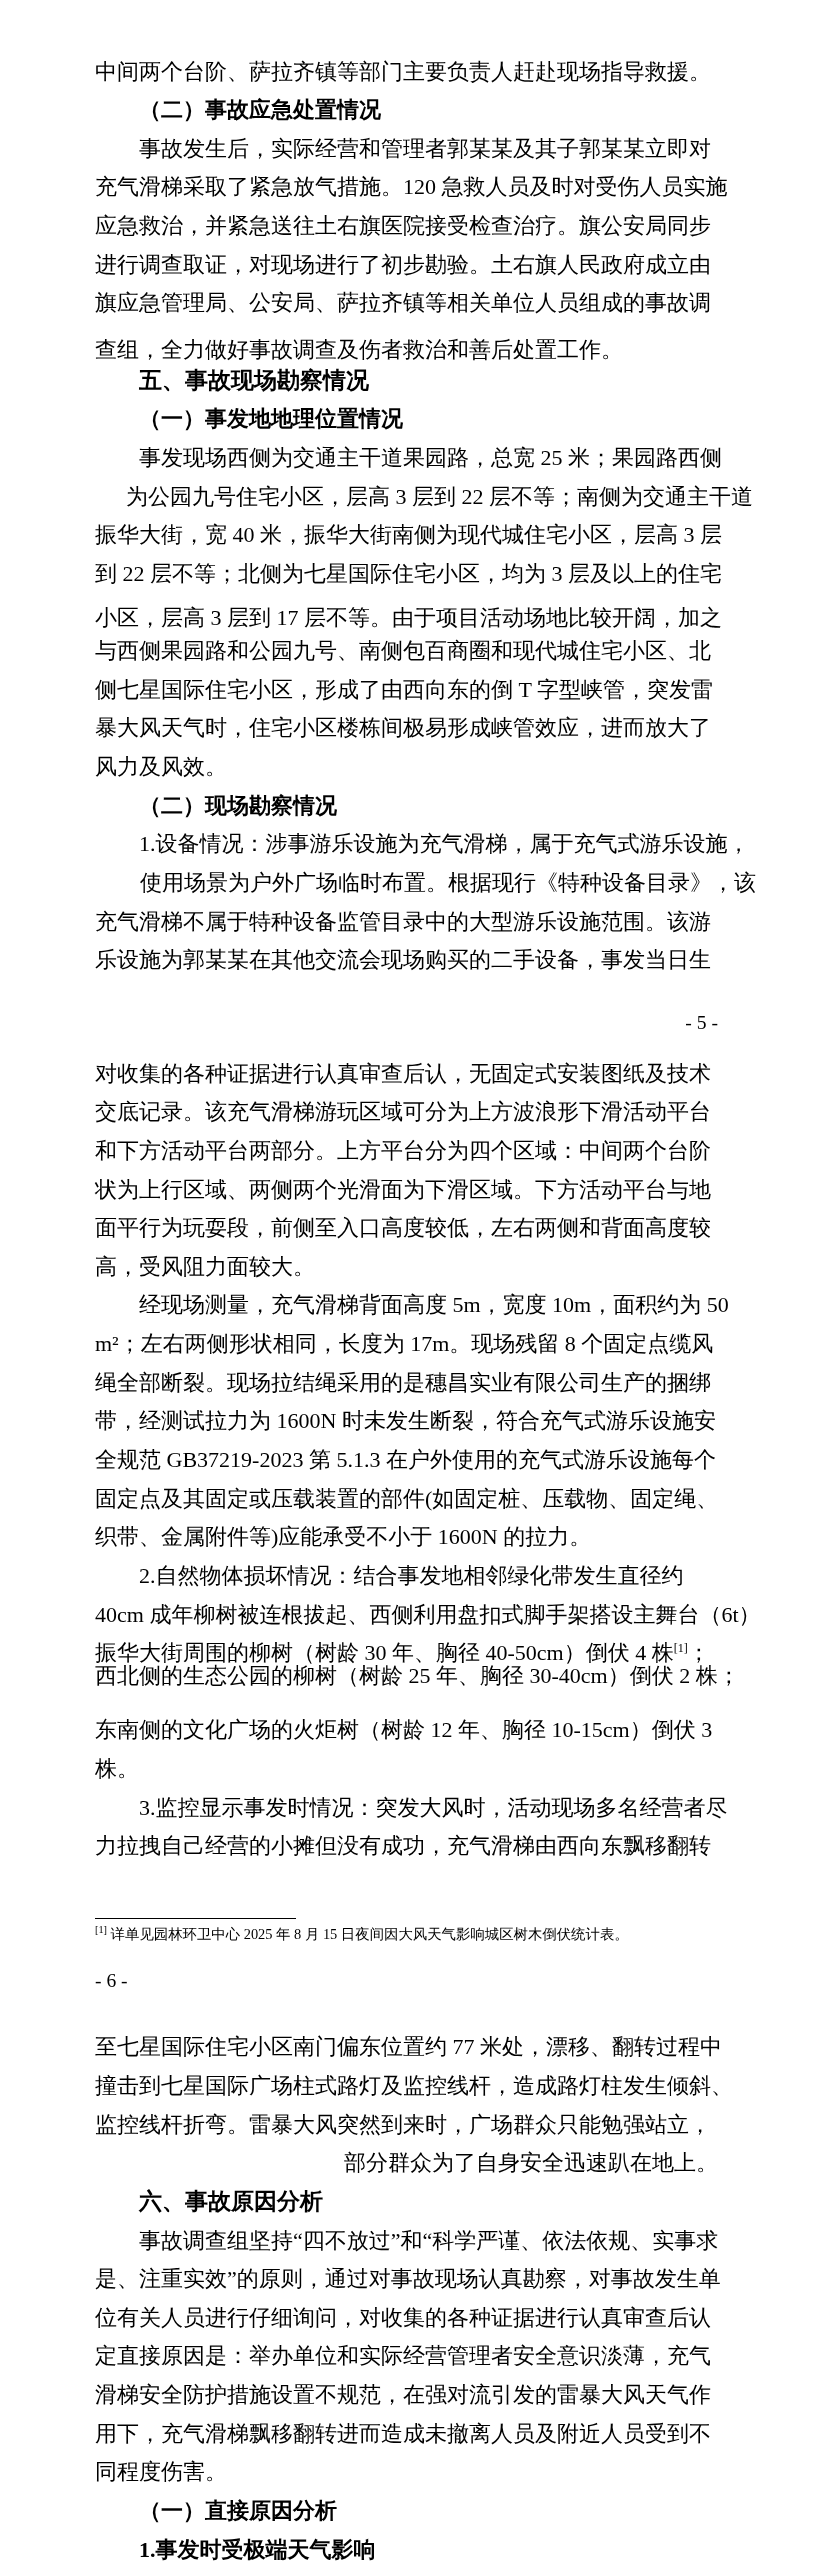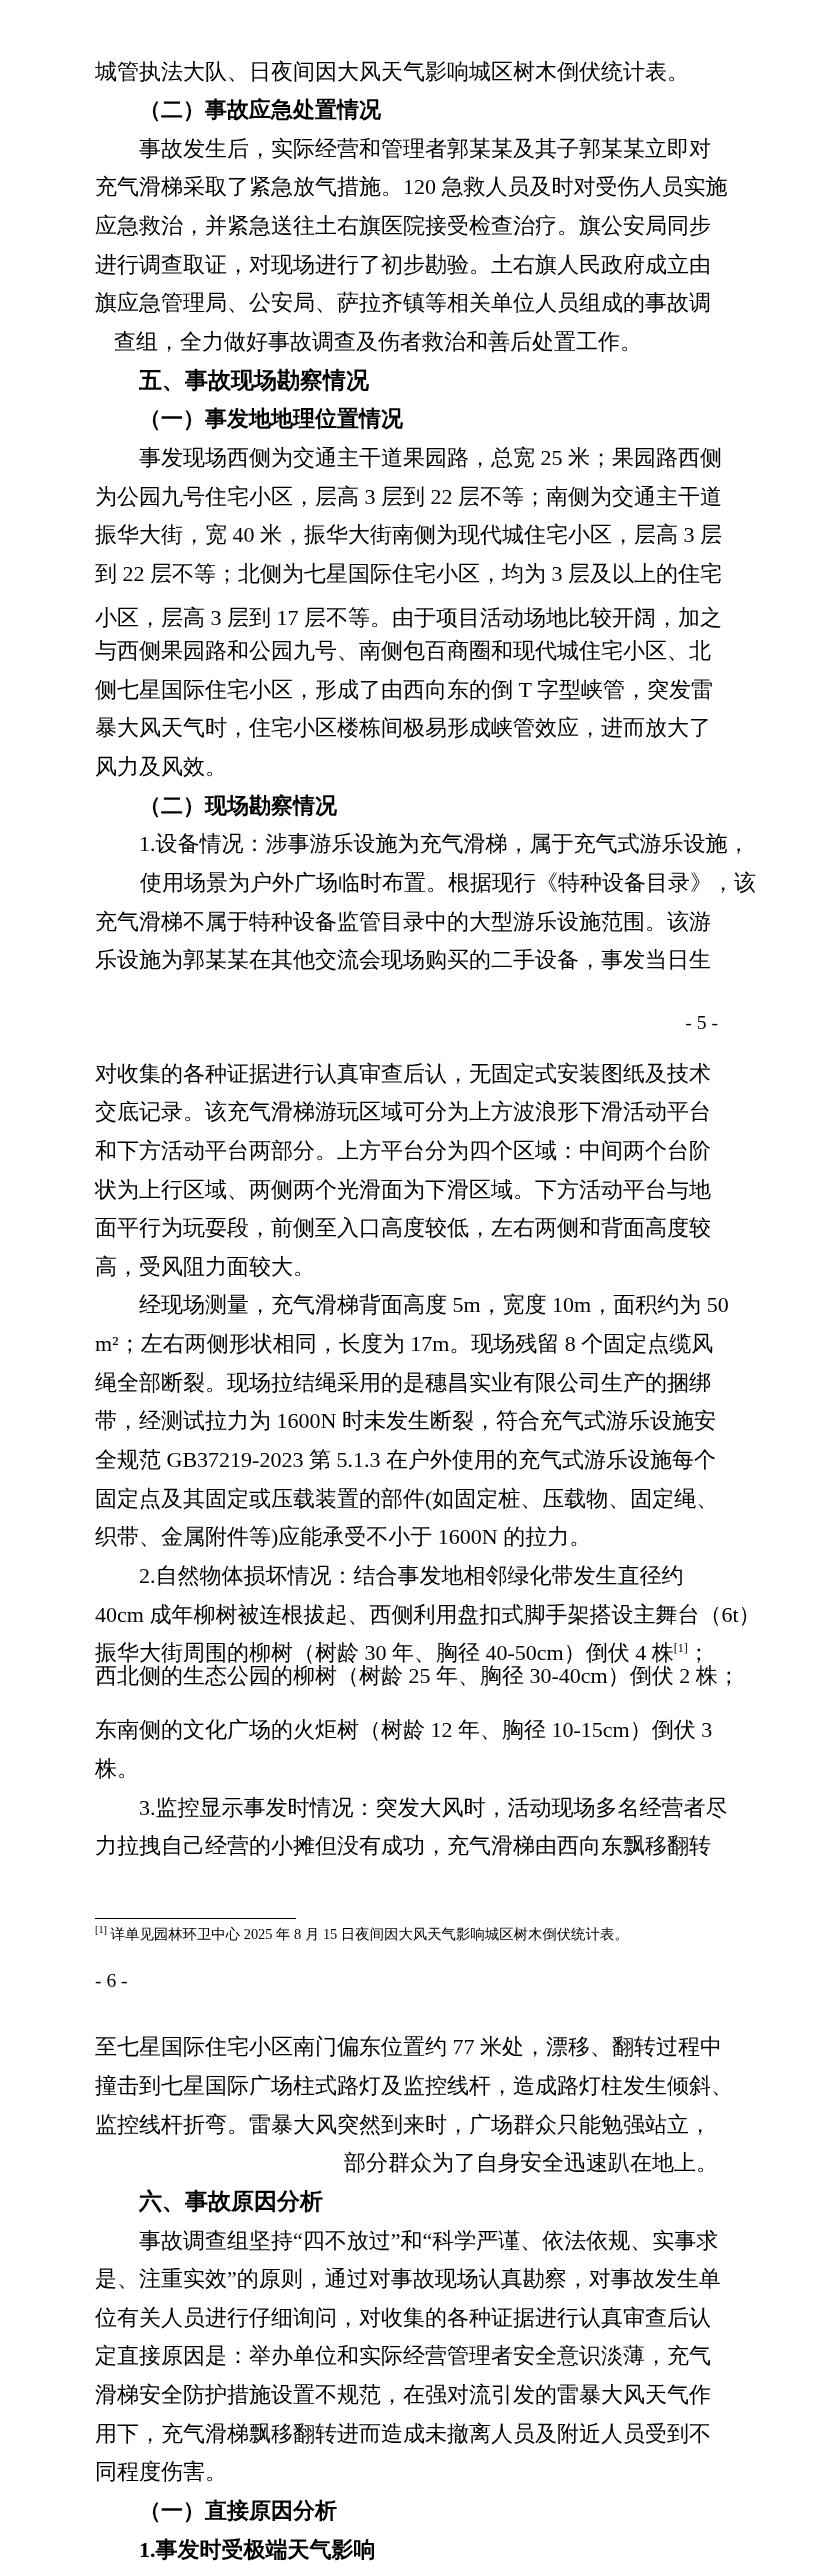--- a/index.html
+++ b/index.html
@@ -19,32 +19,32 @@
   .fnote{position:absolute;left:95px;width:623px;height:21.6px;line-height:21.6px;
          font-family:"Liberation Serif",serif;font-size:14.4px;white-space:nowrap;color:#000;}
   .supref{font-size:0.55em;vertical-align:super;line-height:0;}
   .fnote .supref{font-size:10.3px;vertical-align:super;}
 </style>
 </head>
 <body>
 
 <div class="page">
   <div id="content">
-      <div class="tline" style="top: 52px;">城管执法大队、日夜间因大风天气影响城区树木倒伏统计表。</div>
+      <div class="tline" style="top: 52px;">中间两个台阶、萨拉齐镇等部门主要负责人赶赴现场指导救援。</div>
       <div class="tline h2 indent" style="top: 90px;">（二）事故应急处置情况</div>
       <div class="tline indent" style="top: 129px;">事故发生后，实际经营和管理者郭某某及其子郭某某立即对</div>
       <div class="tline" style="top: 167px;">充气滑梯采取了紧急放气措施。120 急救人员及时对受伤人员实施</div>
       <div class="tline" style="top: 206px;">应急救治，并紧急送往土右旗医院接受检查治疗。旗公安局同步</div>
       <div class="tline" style="top: 245px;">进行调查取证，对现场进行了初步勘验。土右旗人民政府成立由</div>
       <div class="tline" style="top: 283px;">旗应急管理局、公安局、萨拉齐镇等相关单位人员组成的事故调</div>
-      <div class="tline" style="top: 322px; margin-left: 19px;">查组，全力做好事故调查及伤者救治和善后处置工作。</div>
+      <div class="tline" style="top: 330px;">查组，全力做好事故调查及伤者救治和善后处置工作。</div>
       <div class="tline h1 indent" style="top: 361px;">五、事故现场勘察情况</div>
       <div class="tline h2 indent" style="top: 399px;">（一）事发地地理位置情况</div>
       <div class="tline indent" style="top: 438px;">事发现场西侧为交通主干道果园路，总宽 25 米；果园路西侧</div>
-      <div class="tline" style="top: 477px;">为公园九号住宅小区，层高 3 层到 22 层不等；南侧为交通主干道</div>
+      <div class="tline" style="top: 477px; margin-left: 31px;">为公园九号住宅小区，层高 3 层到 22 层不等；南侧为交通主干道</div>
       <div class="tline" style="top: 515px;">振华大街，宽 40 米，振华大街南侧为现代城住宅小区，层高 3 层</div>
       <div class="tline" style="top: 554px;">到 22 层不等；北侧为七星国际住宅小区，均为 3 层及以上的住宅</div>
       <div class="tline" style="top: 592px; margin-top: 6px;">小区，层高 3 层到 17 层不等。由于项目活动场地比较开阔，加之</div>
       <div class="tline" style="top: 631px;">与西侧果园路和公园九号、南侧包百商圈和现代城住宅小区、北</div>
       <div class="tline" style="top: 670px;">侧七星国际住宅小区，形成了由西向东的倒 T 字型峡管，突发雷</div>
       <div class="tline" style="top: 708px;">暴大风天气时，住宅小区楼栋间极易形成峡管效应，进而放大了</div>
       <div class="tline" style="top: 747px;">风力及风效。</div>
       <div class="tline h2 indent" style="top: 786px;">（二）现场勘察情况</div>
       <div class="tline indent" style="top: 824px;">1.设备情况：涉事游乐设施为充气滑梯，属于充气式游乐设施，</div>
       <div class="tline" style="top: 863px; margin-left: 45px;">使用场景为户外广场临时布置。根据现行《特种设备目录》，该</div>

